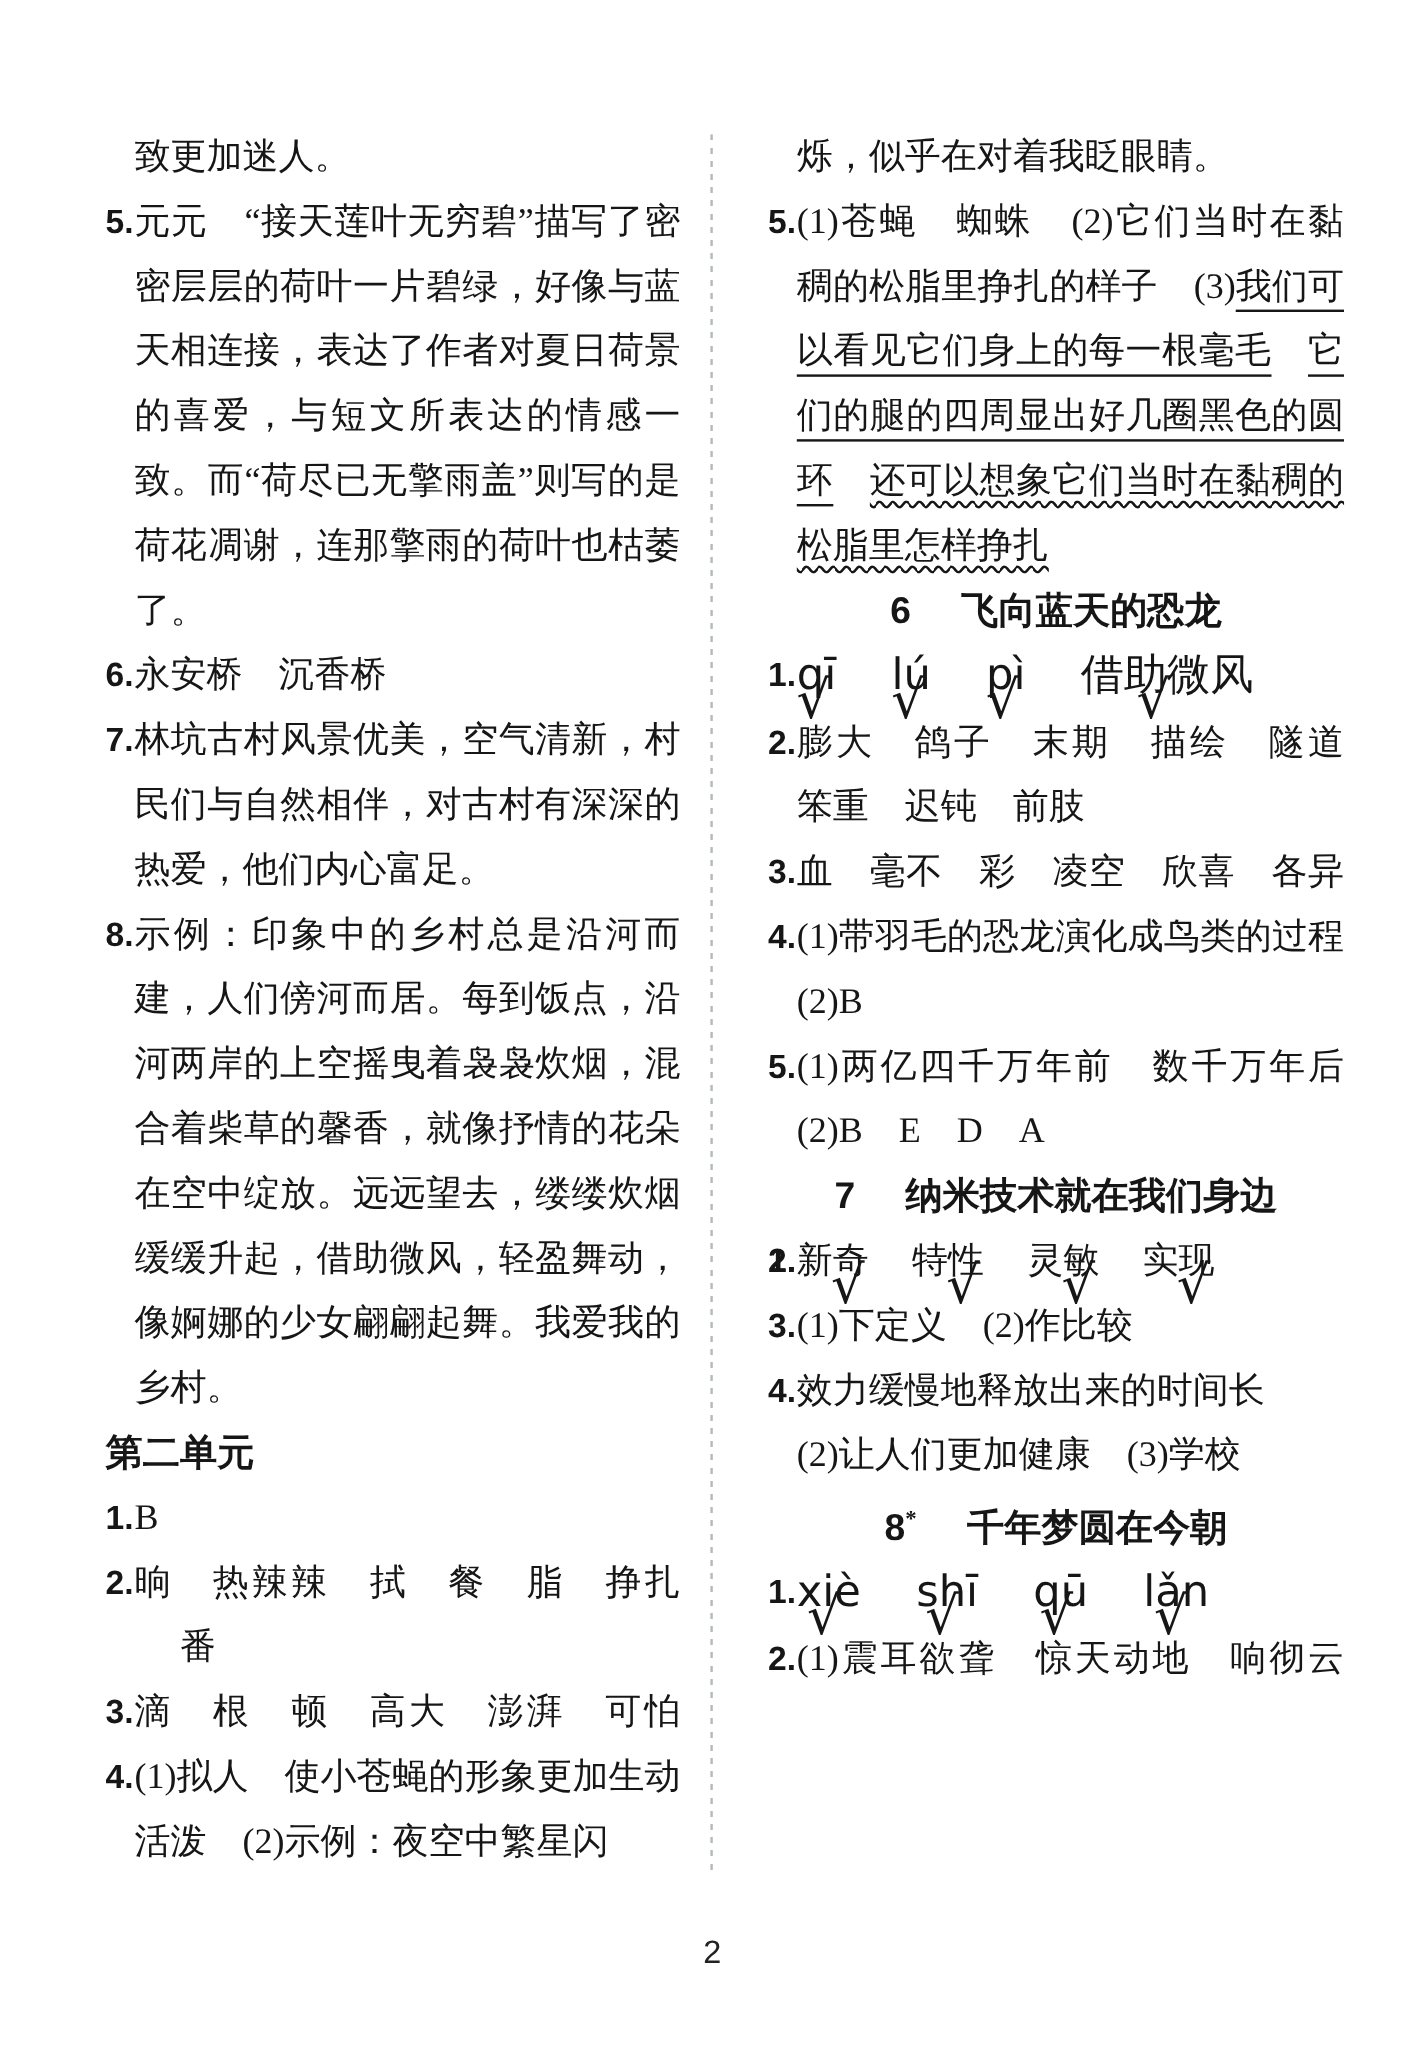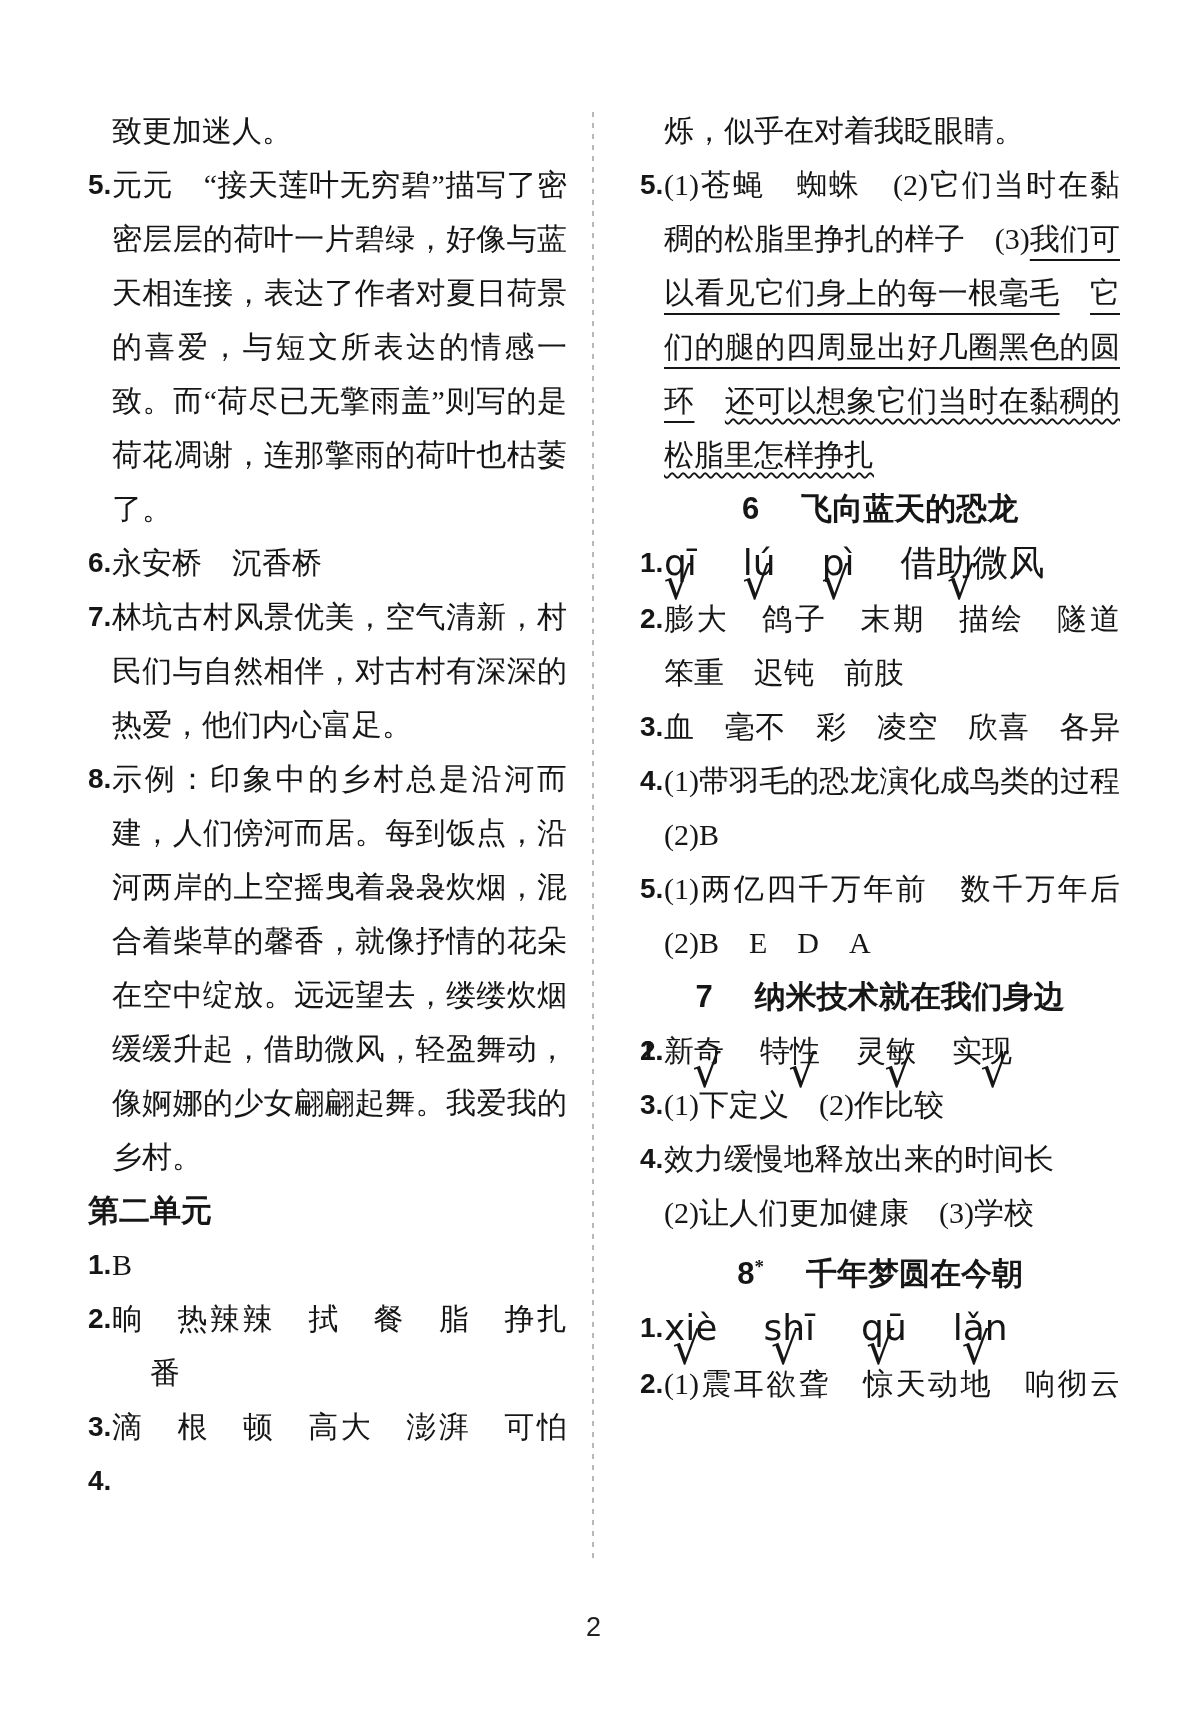--- a/index.html
+++ b/index.html
@@ -102,21 +102,21 @@
       <div class="ln jl">晌　热辣辣　拭　餐　脂　挣扎</div>
       <div class="ln indent-extra">番</div>
     </div>
 
     <div class="item">
       <span class="num">3.</span>
       <div class="ln jl">滴　根　顿　高大　澎湃　可怕</div>
     </div>
 
     <div class="item">
-      <span class="num">4.</span>
+      <span class="num">4.</span><span>(1)拟人　使小苍蝇的形象更加生动活泼　(2)示例：夜空中繁星闪</span>
     </div>
   </div>
 
   <div class="divider"></div>
 
   <div class="col col-right">
     <div class="carry">烁，似乎在对着我眨眼睛。</div>
 
     <div class="item">
       <span class="num">5.</span><span>(1)苍蝇　蜘蛛　(2)它们当时在黏稠的松脂里挣扎的样子　(3)</span><span class="u-line">我们可以看见它们身上的每一根毫毛</span><span>　</span><span class="u-line">它们的腿的四周显出好几圈黑色的圆环</span><span>　</span><span class="u-wavy">还可以想象它们当时在黏稠的松脂里怎样挣扎</span>

